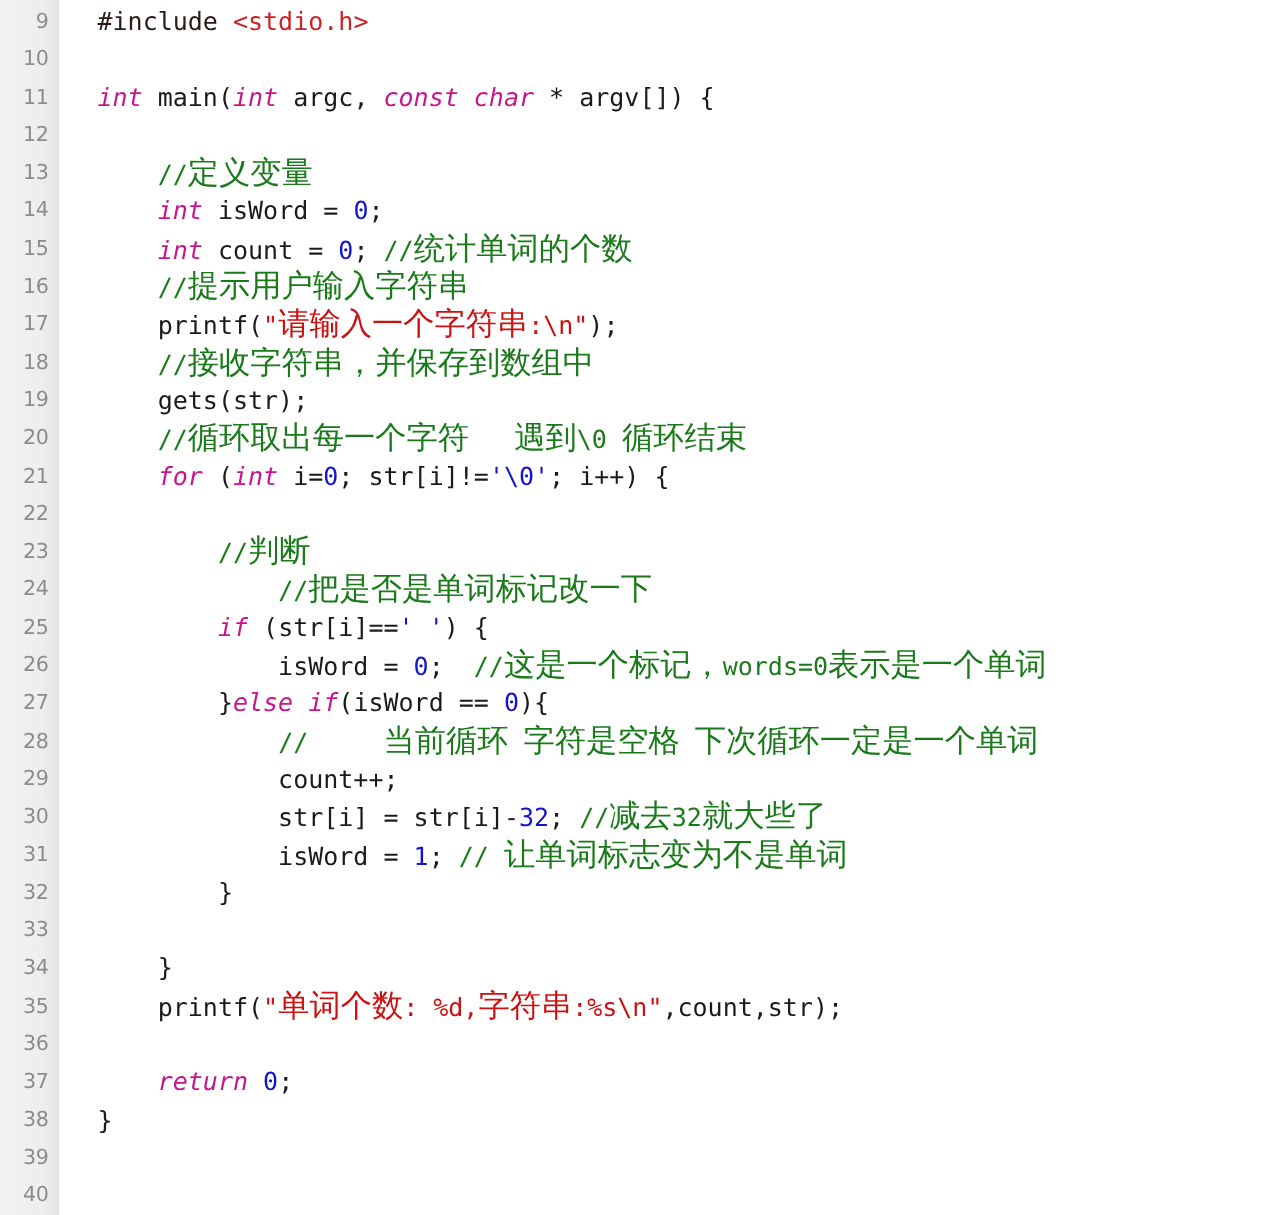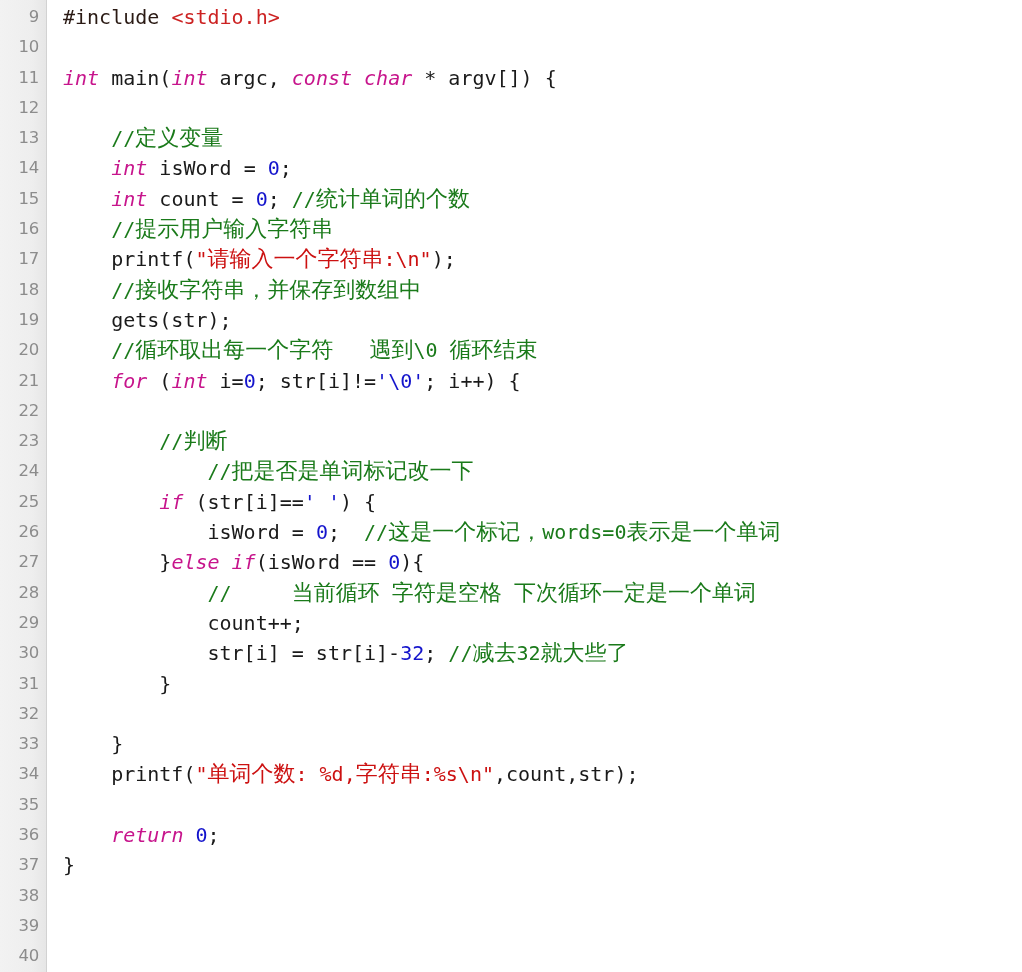--- a/index.html
+++ b/index.html
@@ -44,21 +44,21 @@
     color: #8c8c8c;
     letter-spacing: -0.2px;
   }
 
   
   #code {
     flex: 1 1 auto;
     height: 972px;
     background: #ffffff;
     padding-top: 2px;
-    padding-left: 16px;
+    padding-left: 31px;
     box-sizing: border-box;
     overflow: hidden;
   }
   .cline {
     height: 30.3px;
     line-height: 30.3px;
     font-size: 20px;
     white-space: pre;
     color: #1a1a1a;
     letter-spacing: 0px;
@@ -68,21 +68,21 @@
   .kw   { color: #c7158c; font-style: italic; }
   .num  { color: #1414cc; }
   .str  { color: #cc1111; }
   .cmt  { color: #1a7a1a; }
   .pre  { color: #2a1a14; }
   .inc  { color: #cc2222; }
   .chr  { color: #1414cc; }
   .pln  { color: #1a1a1a; }
 
   
-  .cjk { font-family: "DejaVu Sans", "Liberation Sans", sans-serif; font-size: 22px; }
+  .cjk { font-family: "DejaVu Sans", "Liberation Sans", sans-serif; font-size: 25px; }
 </style>
 </head>
 <body>
 
 <div id="editor">
   <div id="gutter">
       <div class="lnum">9</div>
       <div class="lnum">10</div>
       <div class="lnum">11</div>
       <div class="lnum">12</div>
@@ -131,20 +131,21 @@
       <div class="cline"><span class="pln">    </span><span class="kw">for</span><span class="pln"> (</span><span class="kw">int</span><span class="pln"> i=</span><span class="num">0</span><span class="pln">; str[i]!=</span><span class="chr">'\0'</span><span class="pln">; i++) {</span></div>
       <div class="cline">&nbsp;</div>
       <div class="cline"><span class="pln">        </span><span class="cmt">//</span><span class="cmt cjk">判断</span></div>
       <div class="cline"><span class="pln">            </span><span class="cmt">//</span><span class="cmt cjk">把是否是单词标记改一下</span></div>
       <div class="cline"><span class="pln">        </span><span class="kw">if</span><span class="pln"> (str[i]==</span><span class="chr">' '</span><span class="pln">) {</span></div>
       <div class="cline"><span class="pln">            isWord = </span><span class="num">0</span><span class="pln">;  </span><span class="cmt">//</span><span class="cmt cjk">这是一个标记，</span><span class="cmt">words=0</span><span class="cmt cjk">表示是一个单词</span></div>
       <div class="cline"><span class="pln">        }</span><span class="kw">else if</span><span class="pln">(isWord == </span><span class="num">0</span><span class="pln">){</span></div>
       <div class="cline"><span class="pln">            </span><span class="cmt">//     </span><span class="cmt cjk">当前循环</span><span class="cmt"> </span><span class="cmt cjk">字符是空格</span><span class="cmt"> </span><span class="cmt cjk">下次循环一定是一个单词</span></div>
       <div class="cline"><span class="pln">            count++;</span></div>
       <div class="cline"><span class="pln">            str[i] = str[i]-</span><span class="num">32</span><span class="pln">; </span><span class="cmt">//</span><span class="cmt cjk">减去</span><span class="cmt">32</span><span class="cmt cjk">就大些了</span></div>
+      <div class="cline"><span class="pln">            isWord = </span><span class="num">1</span><span class="pln">; </span><span class="cmt">// </span><span class="cmt cjk">让单词标志变为不是单词</span></div>
       <div class="cline"><span class="pln">        }</span></div>
       <div class="cline">&nbsp;</div>
       <div class="cline"><span class="pln">    }</span></div>
       <div class="cline"><span class="pln">    printf(</span><span class="str">"</span><span class="str cjk">单词个数</span><span class="str">: %d,</span><span class="str cjk">字符串</span><span class="str">:%s\n"</span><span class="pln">,count,str);</span></div>
       <div class="cline">&nbsp;</div>
       <div class="cline"><span class="pln">    </span><span class="kw">return</span><span class="pln"> </span><span class="num">0</span><span class="pln">;</span></div>
       <div class="cline"><span class="pln">}</span></div>
     </div>
 </div>
 

